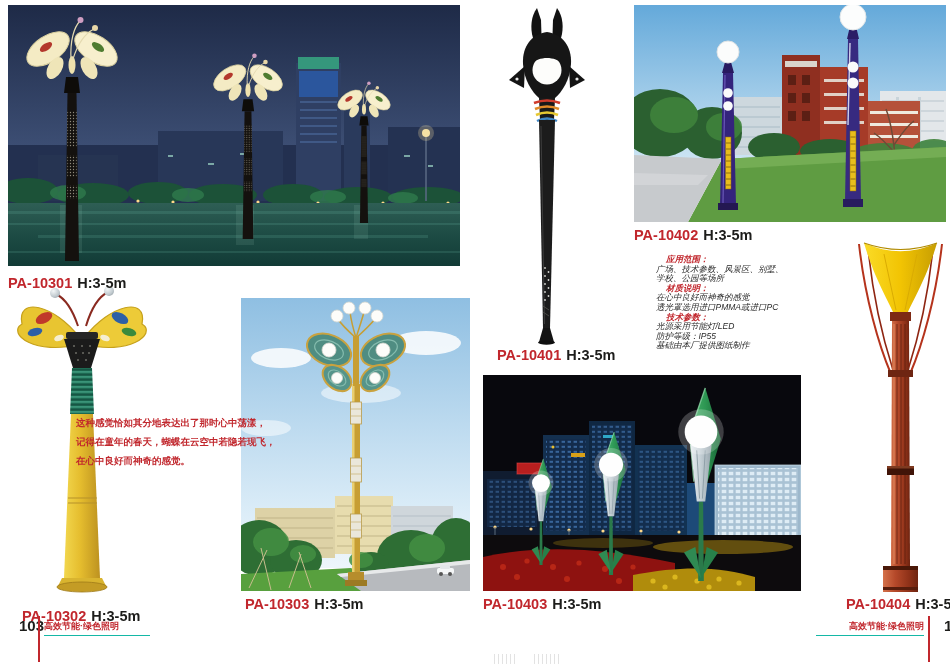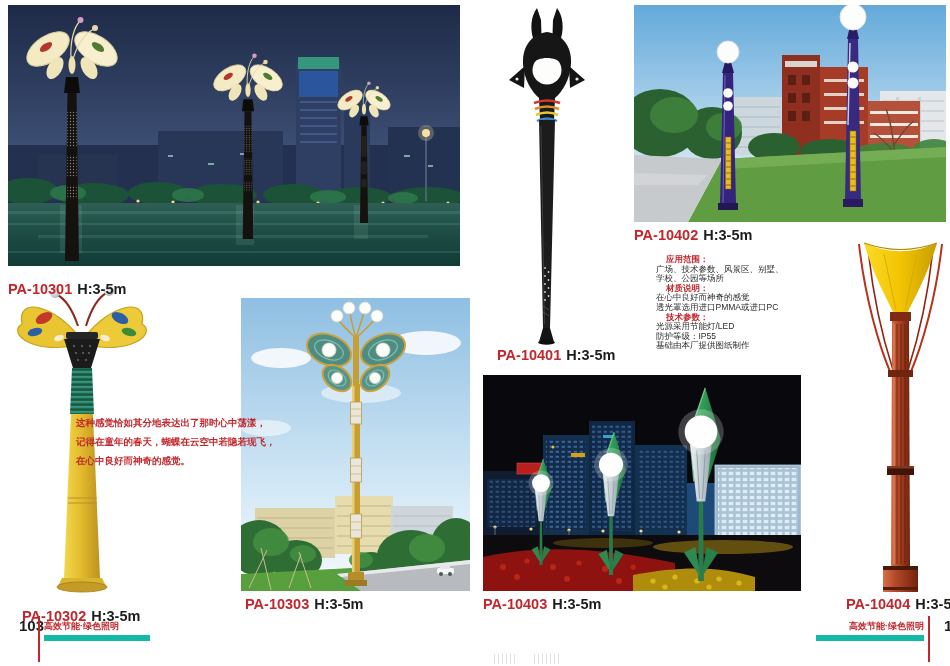--- a/index.html
+++ b/index.html
@@ -8,26 +8,26 @@
   .photo,.illus{position:absolute;}
   .photo svg,.illus svg{display:block;}
   .plabel{position:absolute;font-size:14.5px;font-weight:bold;white-space:nowrap;color:#1d1d1b;}
   .plabel .code{color:#c1272d;}
   .plabel .ht{margin-left:5px;color:#1d1d1b;}
   .poem{position:absolute;left:76px;top:413px;width:176px;font-size:9.5px;line-height:19px;
         color:#c1272d;font-weight:bold;}
   .poem .ln{white-space:nowrap;}
   .poem .indent{text-indent:21px;}
   .specs{position:absolute;left:656px;top:255px;width:180px;font-size:8.5px;line-height:9.6px;
-         color:#2a2a2a;}
+         color:#2a2a2a;font-style:italic;}
   .specs .h{color:#c1272d;font-weight:bold;padding-left:10px;}
   .footer-num{position:absolute;font-size:15px;font-weight:bold;color:#1d1d1b;margin-left:11px;}
   .footer-line{position:absolute;width:2px;height:46px;background:#c1272d;}
   .footer-slogan{position:absolute;font-size:9px;font-weight:bold;color:#c1272d;
-                 border-bottom:6px solid #14b8a6;padding-bottom:2px;white-space:nowrap;}
+                 border-bottom:1px solid #14b8a6;padding-bottom:2px;white-space:nowrap;}
   .footer-slogan.right{text-align:right;}
   .bleed{position:absolute;height:10px;opacity:0.28;
          background:repeating-linear-gradient(90deg,#9a9a9a 0 1px,transparent 1px 4px);}
 </style>
 </head>
 <body>
 
 <div class="page">
 
   <div class="photo" style="left:8px;top:5px;">
@@ -583,21 +583,21 @@
     <line x1="41" y1="82" x2="41" y2="322" stroke="#e8956a" stroke-width="1" opacity="0.8"></line>
     <rect x="35" y="128" width="25" height="7" fill="#6e2512"></rect>
     <rect x="34" y="224" width="27" height="9" fill="#401408"></rect>
     <rect x="34" y="224" width="27" height="2.5" fill="#7e3a20"></rect>
     <rect x="30" y="324" width="35" height="26" fill="url(#g_cop)"></rect>
     <rect x="30" y="324" width="35" height="4" fill="#4a1808"></rect>
     <rect x="30" y="345" width="35" height="3" fill="#571d0c"></rect>
   </svg>
   </div>
 
-  <div class="plabel" style="left:8px;top:281px;">
+  <div class="plabel" style="left:8px;top:275px;">
     <span class="code">PA-10301</span><span class="ht">H:3-5m</span>
   </div>
   <div class="plabel" style="left:22px;top:608px;">
     <span class="code">PA-10302</span><span class="ht">H:3-5m</span>
   </div>
   <div class="plabel" style="left:245px;top:596px;">
     <span class="code">PA-10303</span><span class="ht">H:3-5m</span>
   </div>
   <div class="plabel" style="left:497px;top:347px;">
     <span class="code">PA-10401</span><span class="ht">H:3-5m</span>

